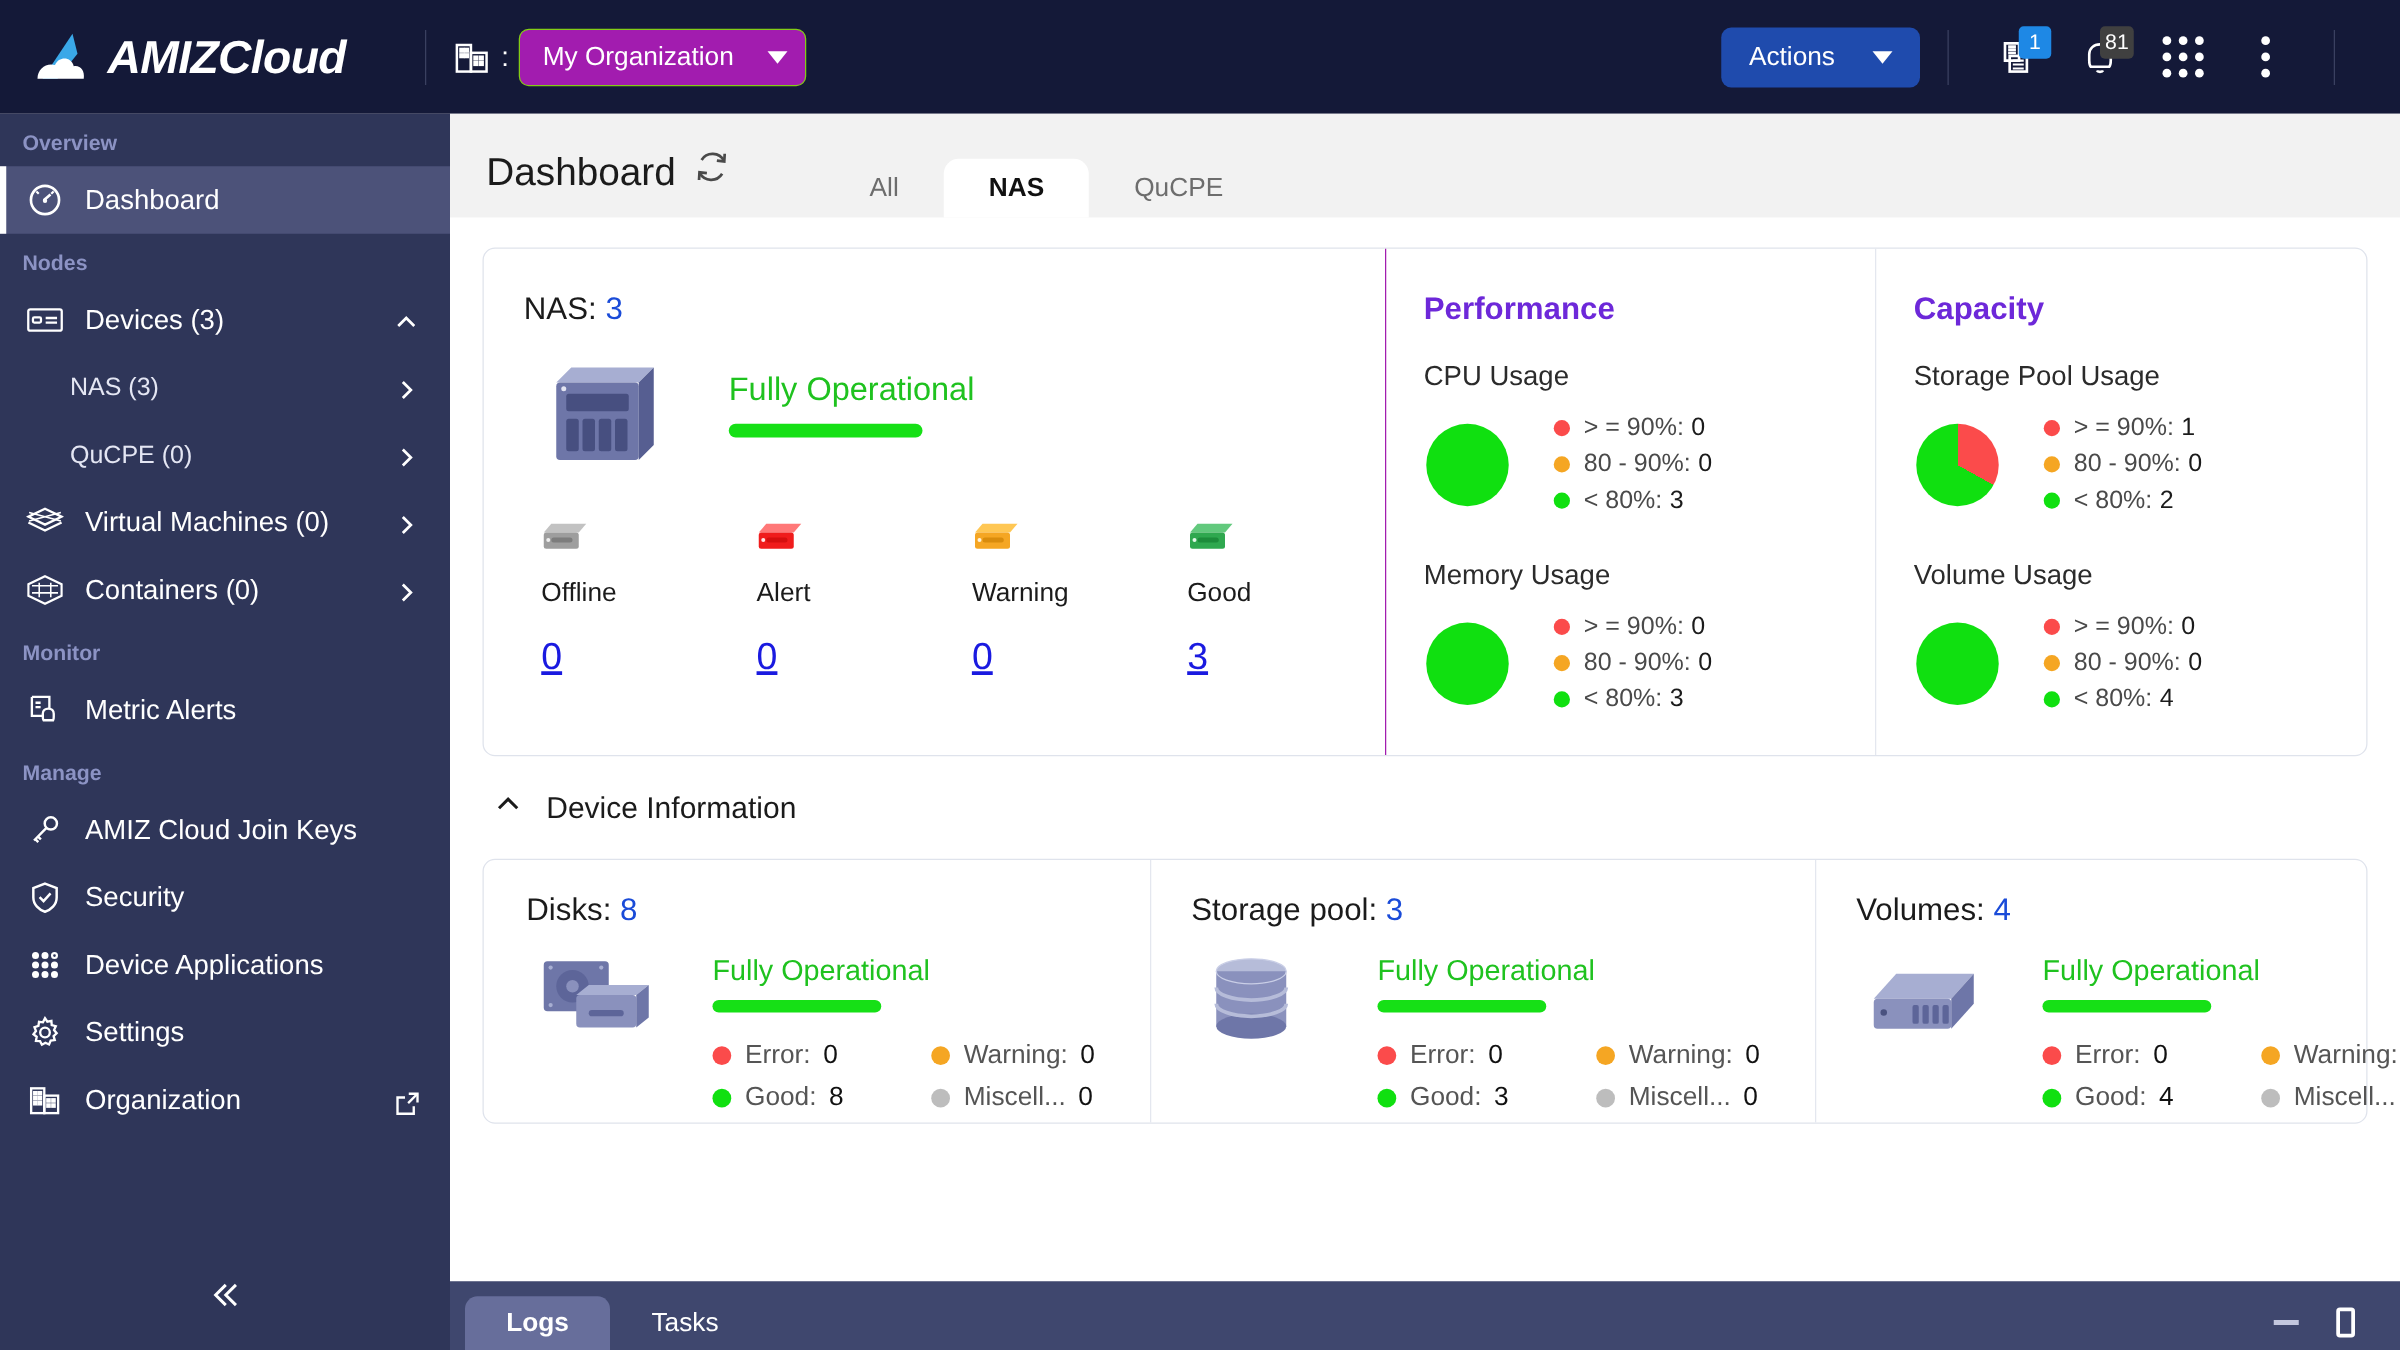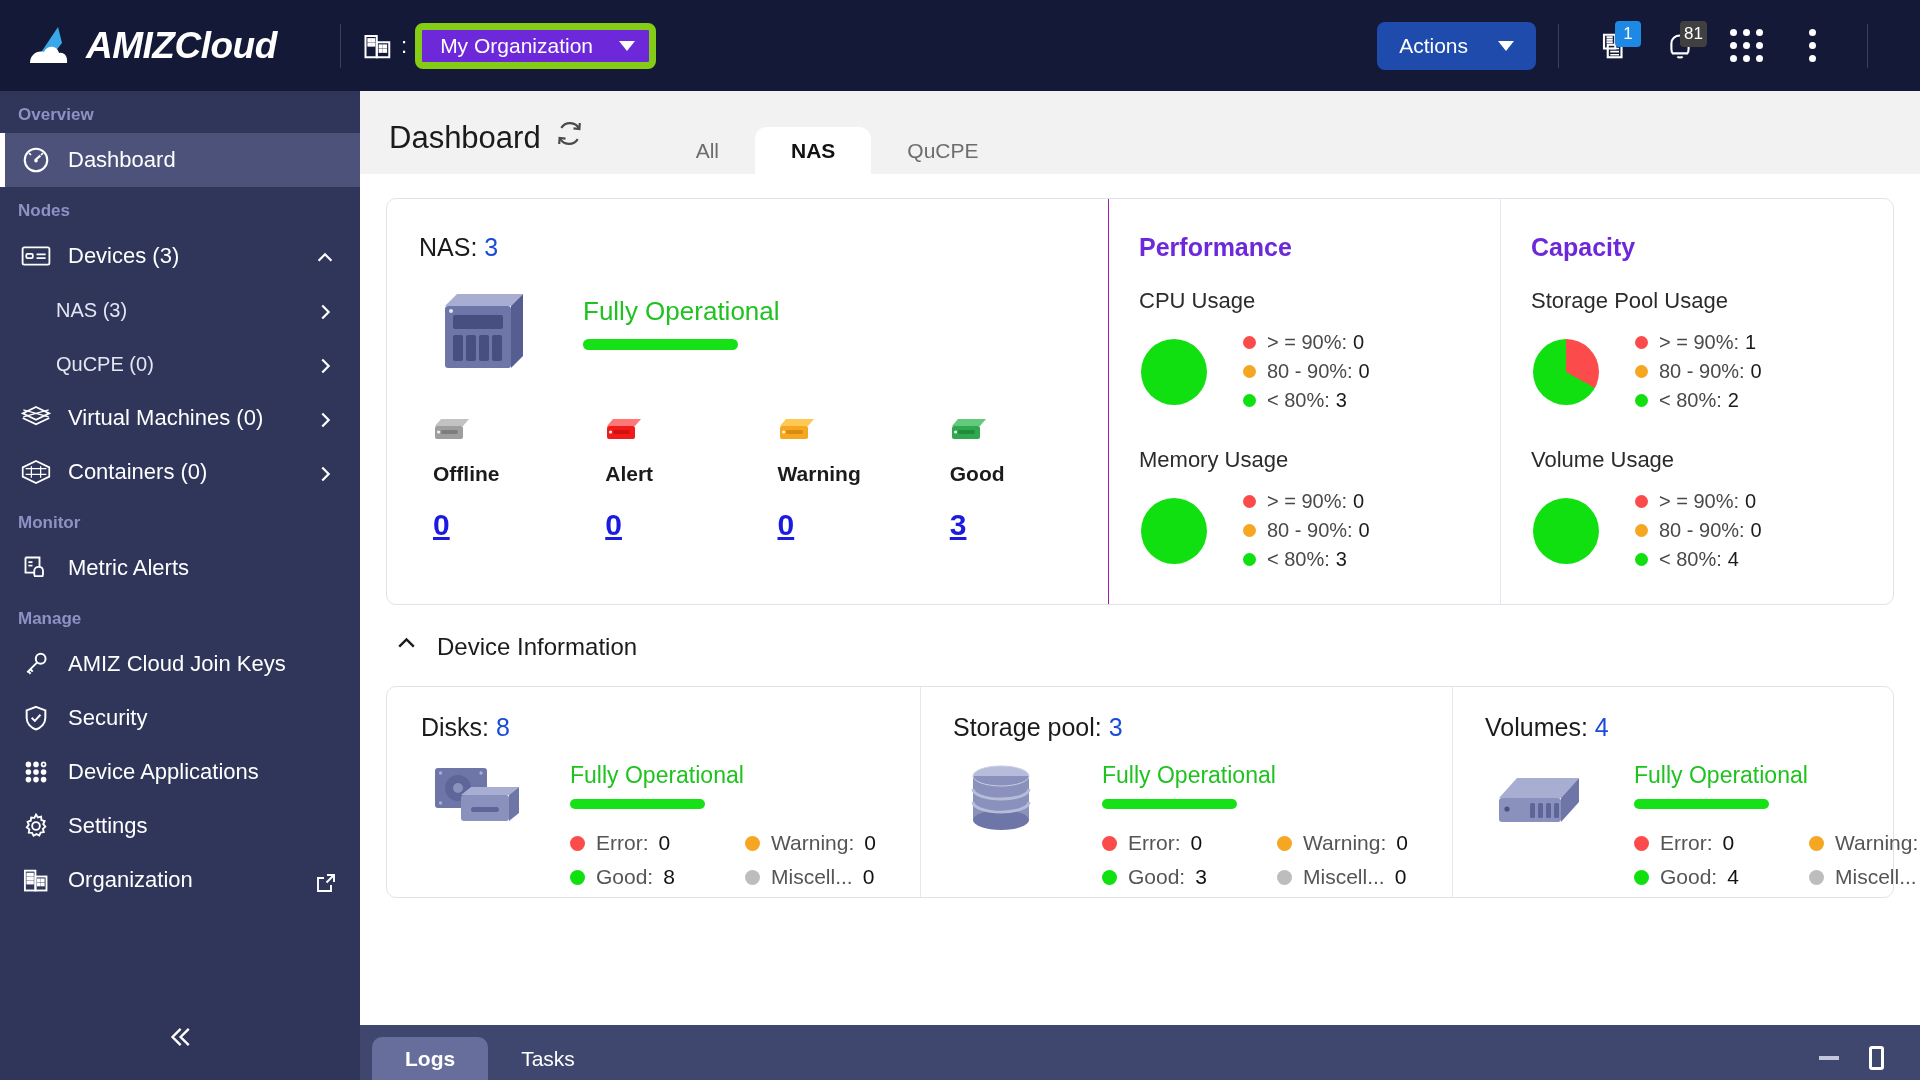--- a/index.html
+++ b/index.html
@@ -16,23 +16,23 @@
   }
   .logo-wrap { display: flex; align-items: center; margin-left: 28px; width: 290px; }
   .logo-mark { width: 54px; height: 42px; position: relative; flex: none; }
   .logo-text { color: #ffffff; font-size: 37px; font-weight: 700; font-style: italic;
                letter-spacing: -0.5px; margin-left: 4px; white-space: nowrap; }
   .logo-text .cl { font-weight: 700; }
   .hdr-div { width: 1px; height: 44px; background: #3a4060; margin: 0 22px; }
   .org-icon { width: 30px; height: 30px; flex: none; }
   .colon { color: #ffffff; font-size: 22px; margin: 0 8px; }
   .org-select {
-    height: 46px; min-width: 230px; border: 7px solid #84cc16; border-radius: 8px;
+    height: 46px; min-width: 230px; border: 1px solid #84cc16; border-radius: 8px;
     display: flex; align-items: center; justify-content: space-between;
-    padding: 0 14px 0 18px; background: #6d28d9; cursor: pointer;
+    padding: 0 14px 0 18px; background: #a21caf; cursor: pointer;
   }
   .org-select span.lbl { color: #ffffff; font-size: 21px; }
   .caret { width: 0; height: 0; border-left: 8px solid transparent;
            border-right: 8px solid transparent; border-top: 10px solid #ffffff; margin-left: 26px; }
   .hdr-right { margin-left: auto; display: flex; align-items: center; margin-right: 30px; }
   .actions-btn {
     background: #1f4bad; color: #fff; font-size: 21px; border-radius: 8px;
     height: 48px; padding: 0 22px; display: flex; align-items: center;
     gap: 30px; cursor: pointer; border: none;
   }
@@ -96,21 +96,21 @@
   .sec-title { font-size: 25px; font-weight: 700; color: #6d28d9; }
   .sub-title { font-size: 22px; color: #2b2b2b; margin-top: 32px; }
 
   .status-row { display: flex; align-items: flex-start; margin-top: 22px; }
   .nas-img { width: 100px; height: 92px; margin-left: 12px; flex: none; }
   .status-col { margin-left: 52px; margin-top: 12px; }
   .status-ok { color: #1fc21f; font-size: 26px; }
   .status-bar { height: 11px; width: 155px; background: #16e016; border-radius: 6px;
                 margin-top: 12px; }
 
-  .state-grid { display: flex; margin-top: 38px; font-weight: bold; }
+  .state-grid { display: flex; margin-top: 38px; }
   .state { width: 173px; text-align: left; padding-left: 14px; }
   .state .box { width: 38px; height: 30px; }
   .state .nm { font-size: 21px; color: #1b1b1b; margin-top: 14px; }
   .state .num { font-size: 30px; color: #1a1ae0; text-decoration: underline;
                 margin-top: 22px; cursor: pointer; display: inline-block; }
 
   .usage-row { display: flex; align-items: center; margin-top: 14px; }
   .donut { width: 66px; height: 66px; border-radius: 50%; flex: none; margin-left: 2px; }
   .legend { margin-left: 36px; }
   .lg { display: flex; align-items: center; font-size: 20px; color: #4a4a4a;

